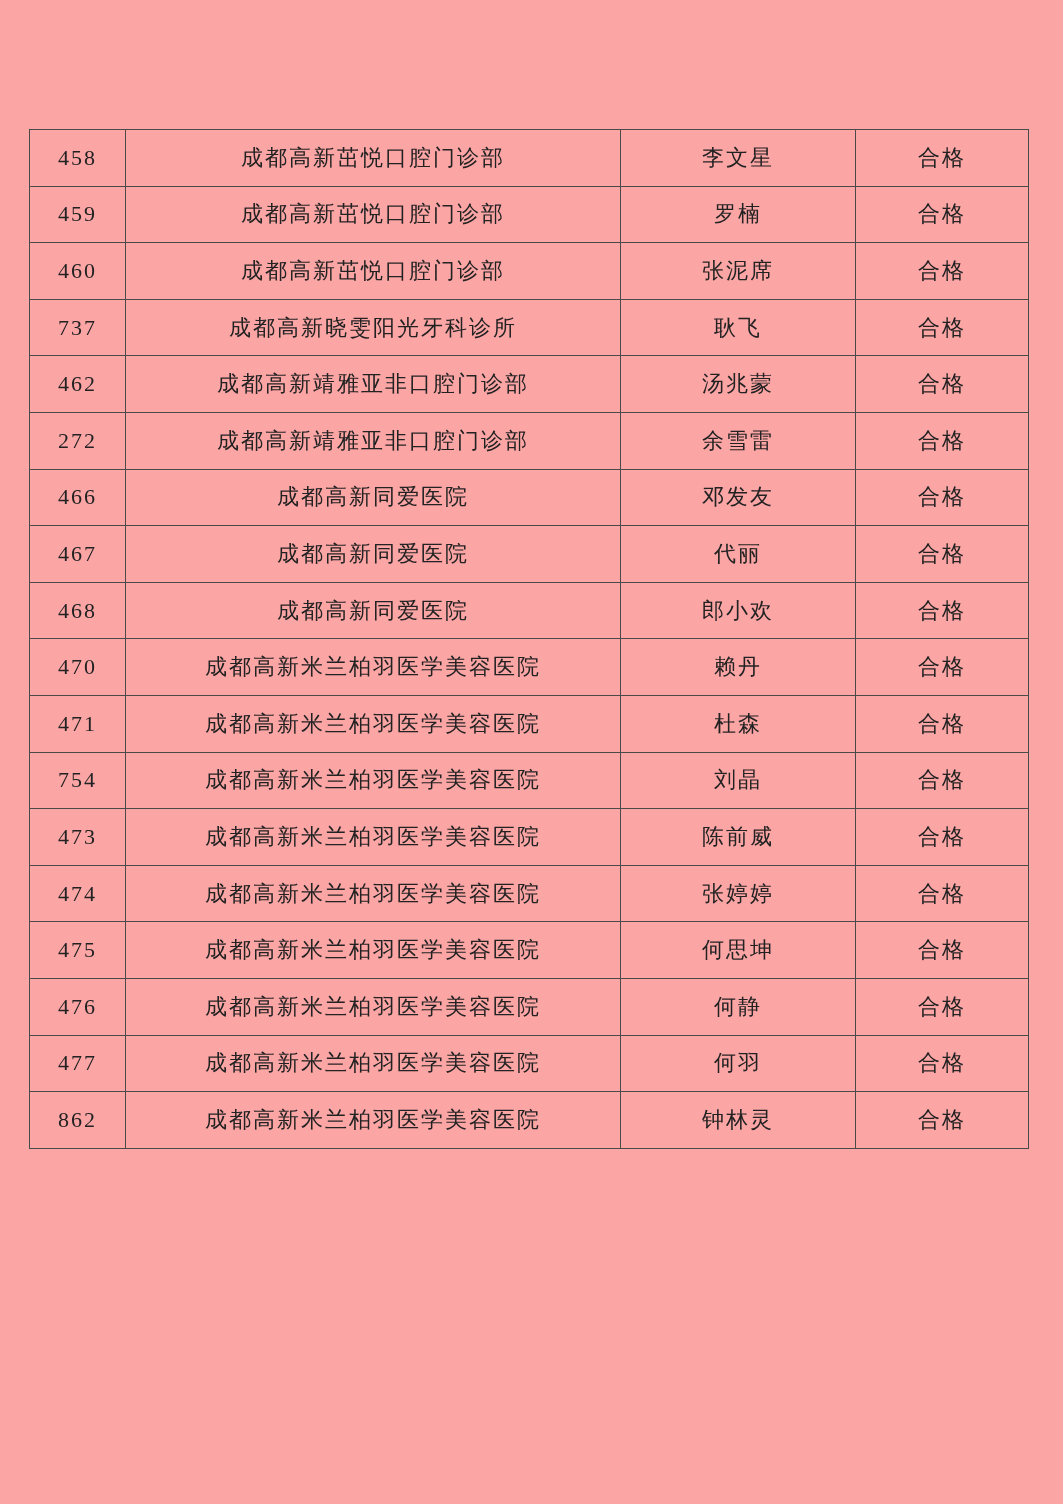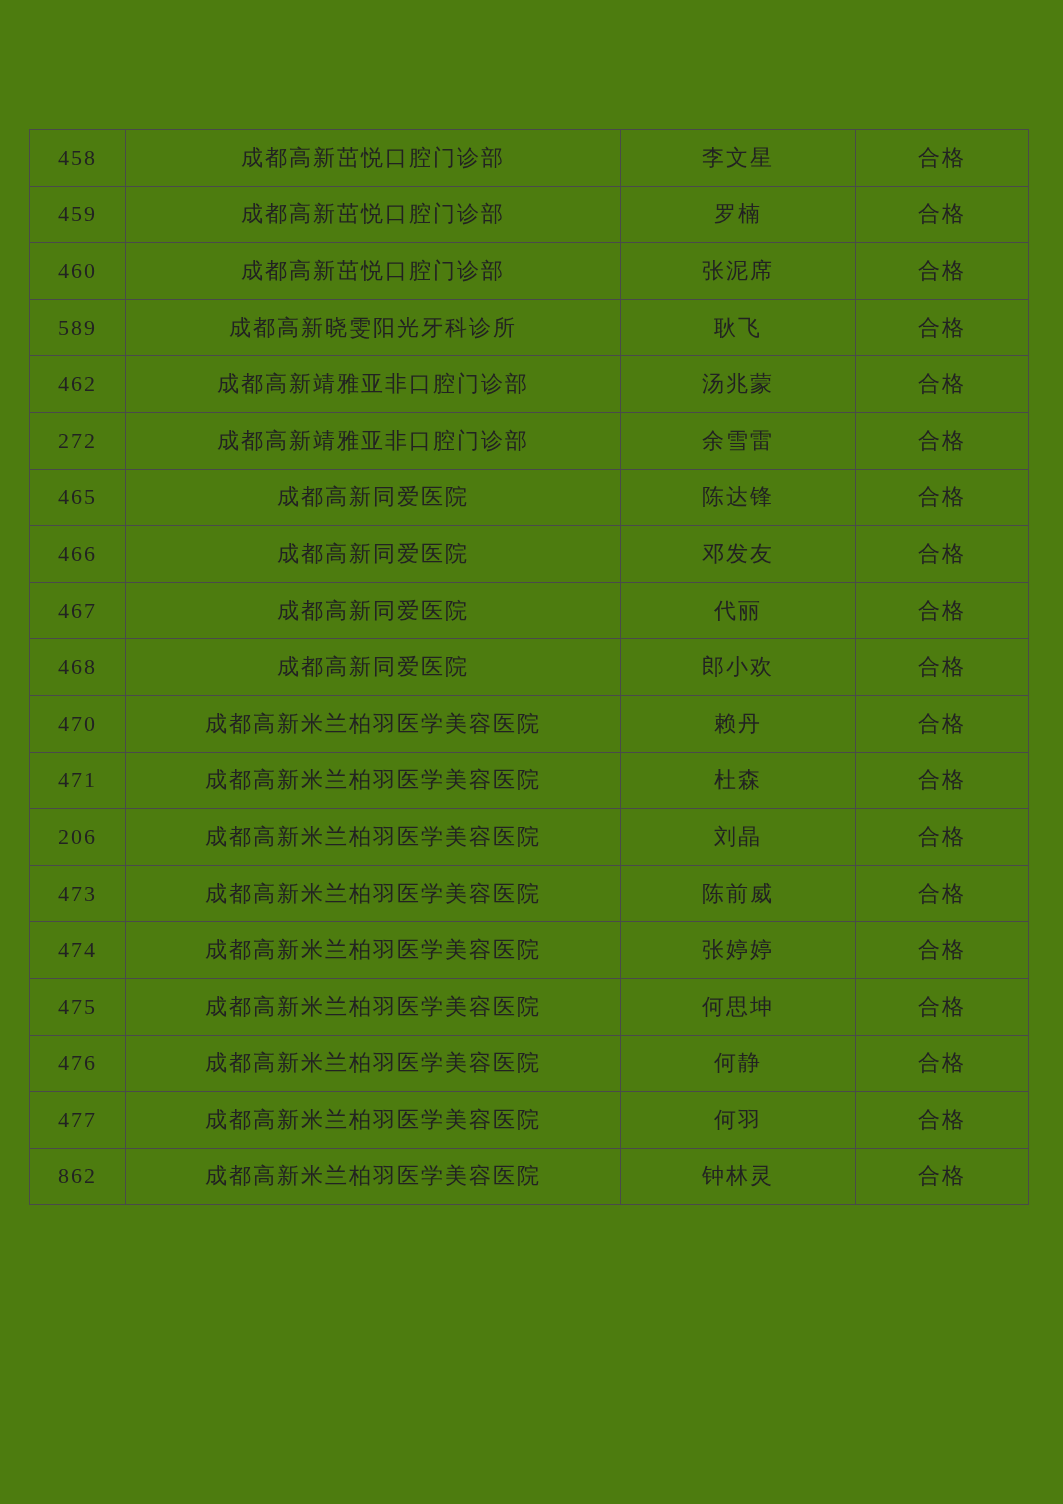--- a/index.html
+++ b/index.html
@@ -14,21 +14,21 @@
       overflow: hidden;
       font-family: "DejaVu Serif", "Liberation Serif", serif;
       color: #222222;
     }
     .page {
       position: absolute;
       left: 0;
       top: 0;
       width: 1063px;
       height: 1504px;
-      background: #4d7c0f;
+      background: #fca5a5;
     }
     table.roster {
       position: absolute;
       left: 29px;
       top: 129px;
       width: 999px;
       border-collapse: collapse;
       table-layout: fixed;
     }
     table.roster td {
@@ -76,41 +76,35 @@
         <td class="c-name">罗楠</td>
         <td class="c-res">合格</td>
       </tr>
       <tr>
         <td class="c-no">460</td>
         <td class="c-org">成都高新茁悦口腔门诊部</td>
         <td class="c-name">张泥席</td>
         <td class="c-res">合格</td>
       </tr>
       <tr>
-        <td class="c-no">589</td>
+        <td class="c-no">737</td>
         <td class="c-org">成都高新晓雯阳光牙科诊所</td>
         <td class="c-name">耿飞</td>
         <td class="c-res">合格</td>
       </tr>
       <tr>
         <td class="c-no">462</td>
         <td class="c-org">成都高新靖雅亚非口腔门诊部</td>
         <td class="c-name">汤兆蒙</td>
         <td class="c-res">合格</td>
       </tr>
       <tr>
         <td class="c-no">272</td>
         <td class="c-org">成都高新靖雅亚非口腔门诊部</td>
         <td class="c-name">余雪雷</td>
-        <td class="c-res">合格</td>
-      </tr>
-      <tr>
-        <td class="c-no">465</td>
-        <td class="c-org">成都高新同爱医院</td>
-        <td class="c-name">陈达锋</td>
         <td class="c-res">合格</td>
       </tr>
       <tr>
         <td class="c-no">466</td>
         <td class="c-org">成都高新同爱医院</td>
         <td class="c-name">邓发友</td>
         <td class="c-res">合格</td>
       </tr>
       <tr>
         <td class="c-no">467</td>
@@ -130,21 +124,21 @@
         <td class="c-name">赖丹</td>
         <td class="c-res">合格</td>
       </tr>
       <tr>
         <td class="c-no">471</td>
         <td class="c-org">成都高新米兰柏羽医学美容医院</td>
         <td class="c-name">杜森</td>
         <td class="c-res">合格</td>
       </tr>
       <tr>
-        <td class="c-no">206</td>
+        <td class="c-no">754</td>
         <td class="c-org">成都高新米兰柏羽医学美容医院</td>
         <td class="c-name">刘晶</td>
         <td class="c-res">合格</td>
       </tr>
       <tr>
         <td class="c-no">473</td>
         <td class="c-org">成都高新米兰柏羽医学美容医院</td>
         <td class="c-name">陈前威</td>
         <td class="c-res">合格</td>
       </tr>

